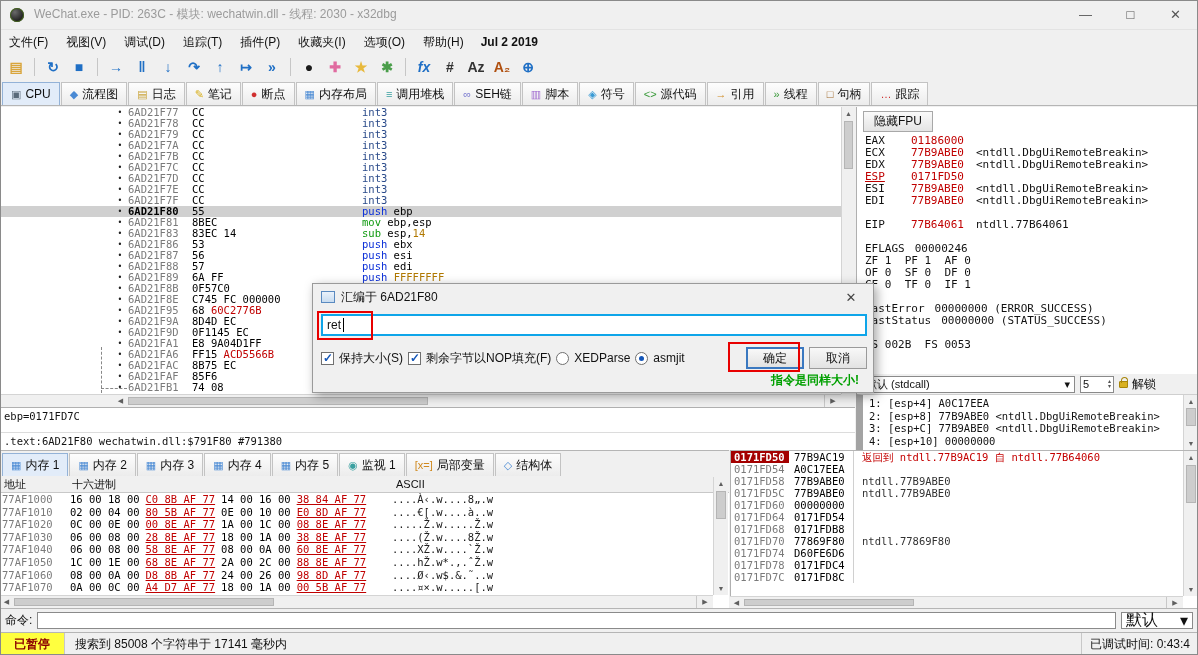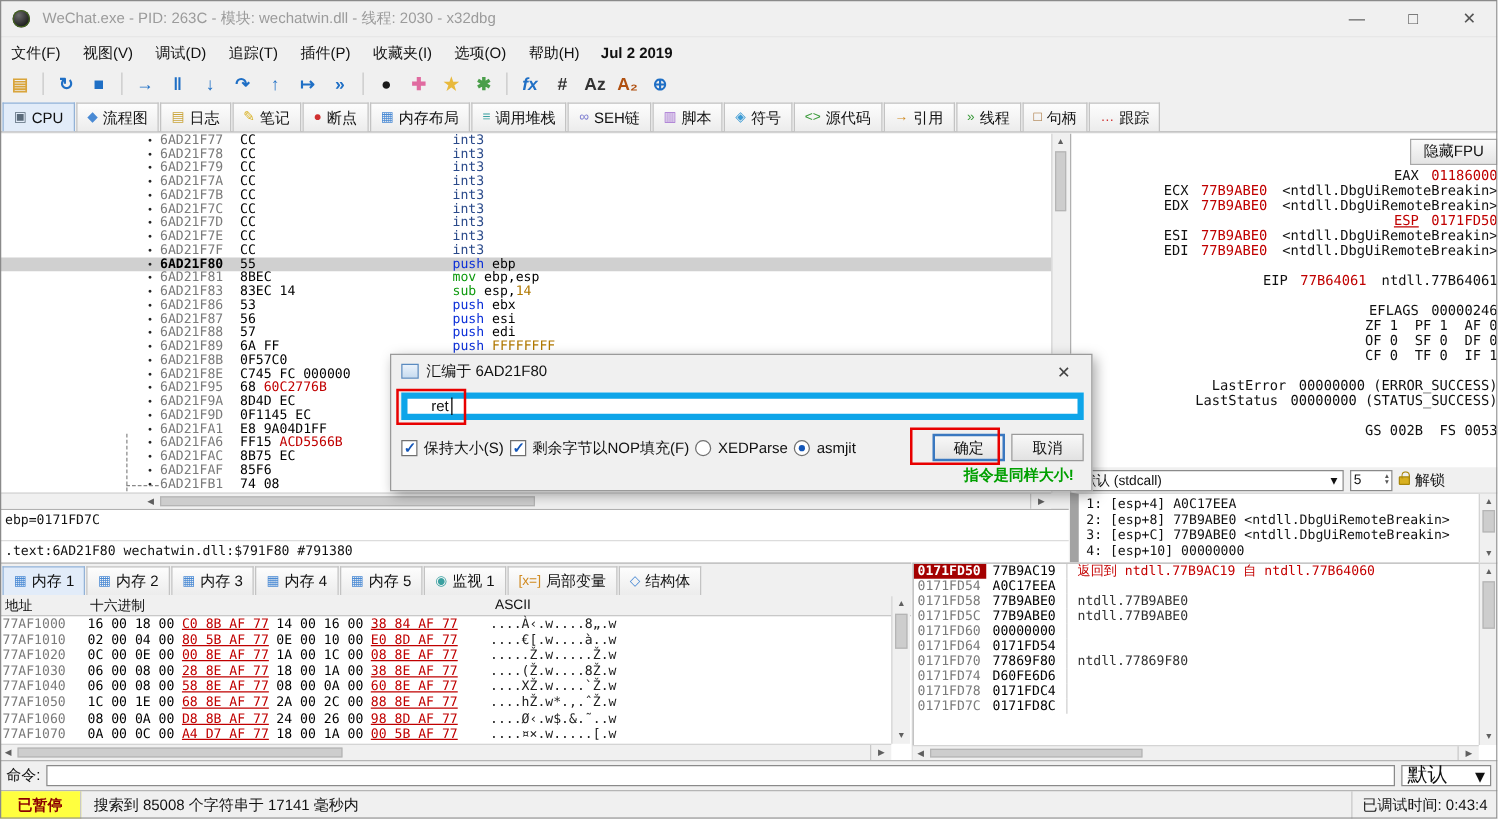--- a/index.html
+++ b/index.html
@@ -70,21 +70,21 @@
   #dump-vscroll { left:713px; top:477px; width:15px; height:118px; }
   #dump-vscroll .sb-thumb { left:2px; right:2px; top:14px; height:28px; }
   #dump-hscroll { left:0; top:595px; width:713px; height:13px; }
   #dump-hscroll .sb-thumb { top:2px; bottom:2px; left:14px; width:260px; }
   #stack-vscroll { left:1183px; top:451px; width:15px; height:145px; }
   #stack-vscroll .sb-thumb { left:2px; right:2px; top:14px; height:38px; }
   #stack-hscroll { left:730px; top:596px; width:453px; height:12px; }
   #stack-hscroll .sb-thumb { top:2px; bottom:2px; left:14px; width:170px; }
 
   
-  .regs { position:absolute; left:856px; top:107px; width:342px; height:267px; background:#fff; border-left:1px solid #b0b0b0; overflow:hidden; font-family:"DejaVu Sans Mono",monospace; font-size:11px;text-align:right; }
+  .regs { position:absolute; left:856px; top:107px; width:342px; height:267px; background:#fff; border-left:1px solid #b0b0b0; overflow:hidden; font-family:"DejaVu Sans Mono",monospace; font-size:11px; }
   .hidefpu { display:inline-block; margin:4px 0 3px 6px; border:1px solid #a8a8a8; background:linear-gradient(#fafafa,#e4e4e4); padding:1px 10px; font-family:"Liberation Sans",sans-serif; font-size:12px; }
   .rrow { height:12px; line-height:12px; padding-left:8px; white-space:pre; }
   .rlab { display:inline-block; min-width:36px; margin-right:10px; }
   .rval {} .rext { margin-left:12px; }
   .red { color:#c00000; }
   .redu { color:#c00000; text-decoration:underline; }
 
   
   .callconv { position:absolute; left:856px; top:374px; width:342px; height:20px; background:#f0f0f0; border-left:1px solid #b0b0b0; display:flex; align-items:center; gap:5px; padding:0 4px; }
   .cc-select { width:214px; height:17px; background:#fff; border:1px solid #8a8a8a; display:flex; align-items:center; justify-content:space-between; font-size:11px; padding:0 4px; }
@@ -137,21 +137,21 @@
   .statusbar { position:absolute; left:0; top:632px; width:1198px; height:23px; background:#f0f0f0; border-top:1px solid #b5b5b5; display:flex; align-items:center; }
   .sb-state { background:#ffff3f; color:#8b0000; font-weight:bold; padding:0 14px; height:100%; display:flex; align-items:center; border-right:1px solid #c8c8c8; }
   .sb-msg { padding:0 10px; }
   .sb-right { margin-left:auto; padding:0 8px; border-left:1px solid #c8c8c8; height:100%; display:flex; align-items:center; }
 
   
   .dialog { position:absolute; left:312px; top:283px; width:562px; height:110px; background:#f0f0f0; border:1px solid #9a9a9a; box-shadow:3px 3px 10px rgba(0,0,0,.35); z-index:10; }
   .dlg-title { height:26px; display:flex; align-items:center; padding:0 8px; gap:6px; }
   .dlg-icon { width:14px; height:12px; border:1px solid #5a8ac0; background:linear-gradient(#eaf2fb,#c8dcf0); flex:none; }
   .dlg-close { margin-left:auto; color:#444; font-size:13px; width:28px; text-align:center; }
-  .dlg-input { position:absolute; left:8px; top:30px; width:546px; height:22px; background:#fff; border:5px solid #0ea5e9; display:flex; align-items:center; padding:0 19px; }
+  .dlg-input { position:absolute; left:8px; top:30px; width:546px; height:22px; background:#fff; border:2px solid #0ea5e9; display:flex; align-items:center; padding:0 4px; }
   .caret { display:inline-block; width:1px; height:14px; background:#000; margin-left:2px; }
   .dlg-controls { position:absolute; left:8px; top:62px; width:546px; height:24px; display:flex; align-items:center; gap:5px; }
   .chk { width:13px; height:13px; border:1px solid #707070; background:#fff; position:relative; flex:none; }
   .chk.on::after { content:"✓"; color:#1456b8; font-weight:bold; font-size:12px; position:absolute; left:1px; top:-2px; }
   .rad { width:13px; height:13px; border:1px solid #707070; border-radius:50%; background:#fff; flex:none; position:relative; }
   .rad.on::after { content:""; position:absolute; left:3px; top:3px; width:5px; height:5px; border-radius:50%; background:#1456b8; }
   .dlg-lbl { white-space:nowrap; }
   .dlg-btn { height:22px; border:1px solid #9a9a9a; background:linear-gradient(#f8f8f8,#e2e2e2); padding:0 16px; display:flex; align-items:center; white-space:nowrap; }
   .dlg-btn.primary { border:2px solid #3a78c0; padding:0 15px; }
   .dlg-status { position:absolute; right:14px; top:88px; color:#00a000; font-weight:bold; }
@@ -482,20 +482,21 @@
 </div>
 
 <div class="stack">
   <div id="stack-rows">
       <div class="srow"><span class="saddr ssel">0171FD50</span><span class="sval">77B9AC19</span><span class="scom cred">返回到 ntdll.77B9AC19 自 ntdll.77B64060</span></div>
       <div class="srow"><span class="saddr">0171FD54</span><span class="sval">A0C17EEA</span><span class="scom"></span></div>
       <div class="srow"><span class="saddr">0171FD58</span><span class="sval">77B9ABE0</span><span class="scom">ntdll.77B9ABE0</span></div>
       <div class="srow"><span class="saddr">0171FD5C</span><span class="sval">77B9ABE0</span><span class="scom">ntdll.77B9ABE0</span></div>
       <div class="srow"><span class="saddr">0171FD60</span><span class="sval">00000000</span><span class="scom"></span></div>
       <div class="srow"><span class="saddr">0171FD64</span><span class="sval">0171FD54</span><span class="scom"></span></div>
+      <div class="srow"><span class="saddr">0171FD68</span><span class="sval">0171FDB8</span><span class="scom"></span></div>
       <div class="srow"><span class="saddr">0171FD70</span><span class="sval">77869F80</span><span class="scom">ntdll.77869F80</span></div>
       <div class="srow"><span class="saddr">0171FD74</span><span class="sval">D60FE6D6</span><span class="scom"></span></div>
       <div class="srow"><span class="saddr">0171FD78</span><span class="sval">0171FDC4</span><span class="scom"></span></div>
       <div class="srow"><span class="saddr">0171FD7C</span><span class="sval">0171FD8C</span><span class="scom"></span></div>
     </div>
 </div>
 <div class="vscroll" id="stack-vscroll">
   <div class="sb-arrow sb-top">▲</div>
   <div class="sb-thumb"></div>
   <div class="sb-arrow sb-bot">▼</div>

